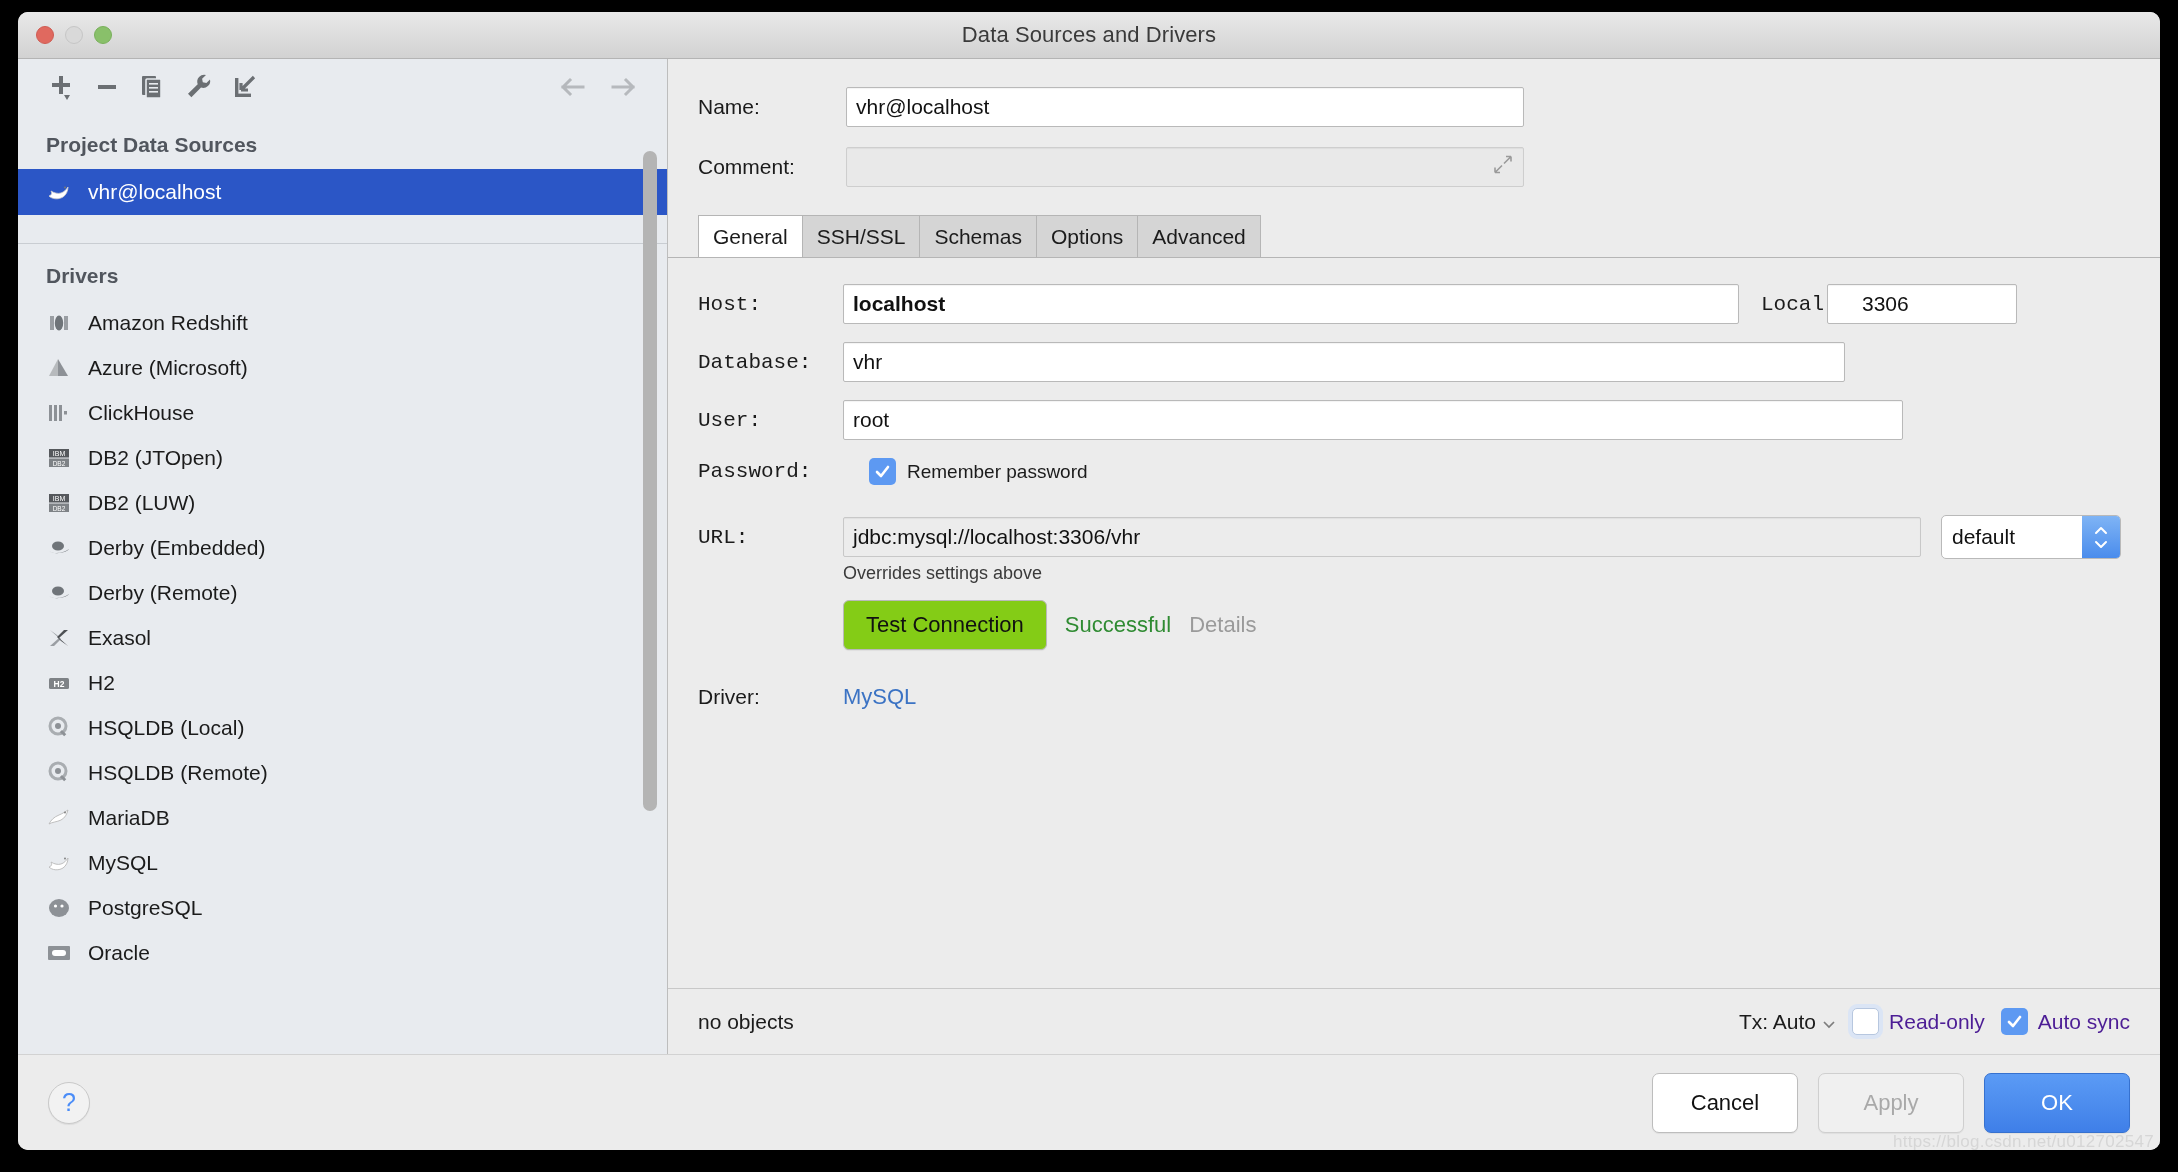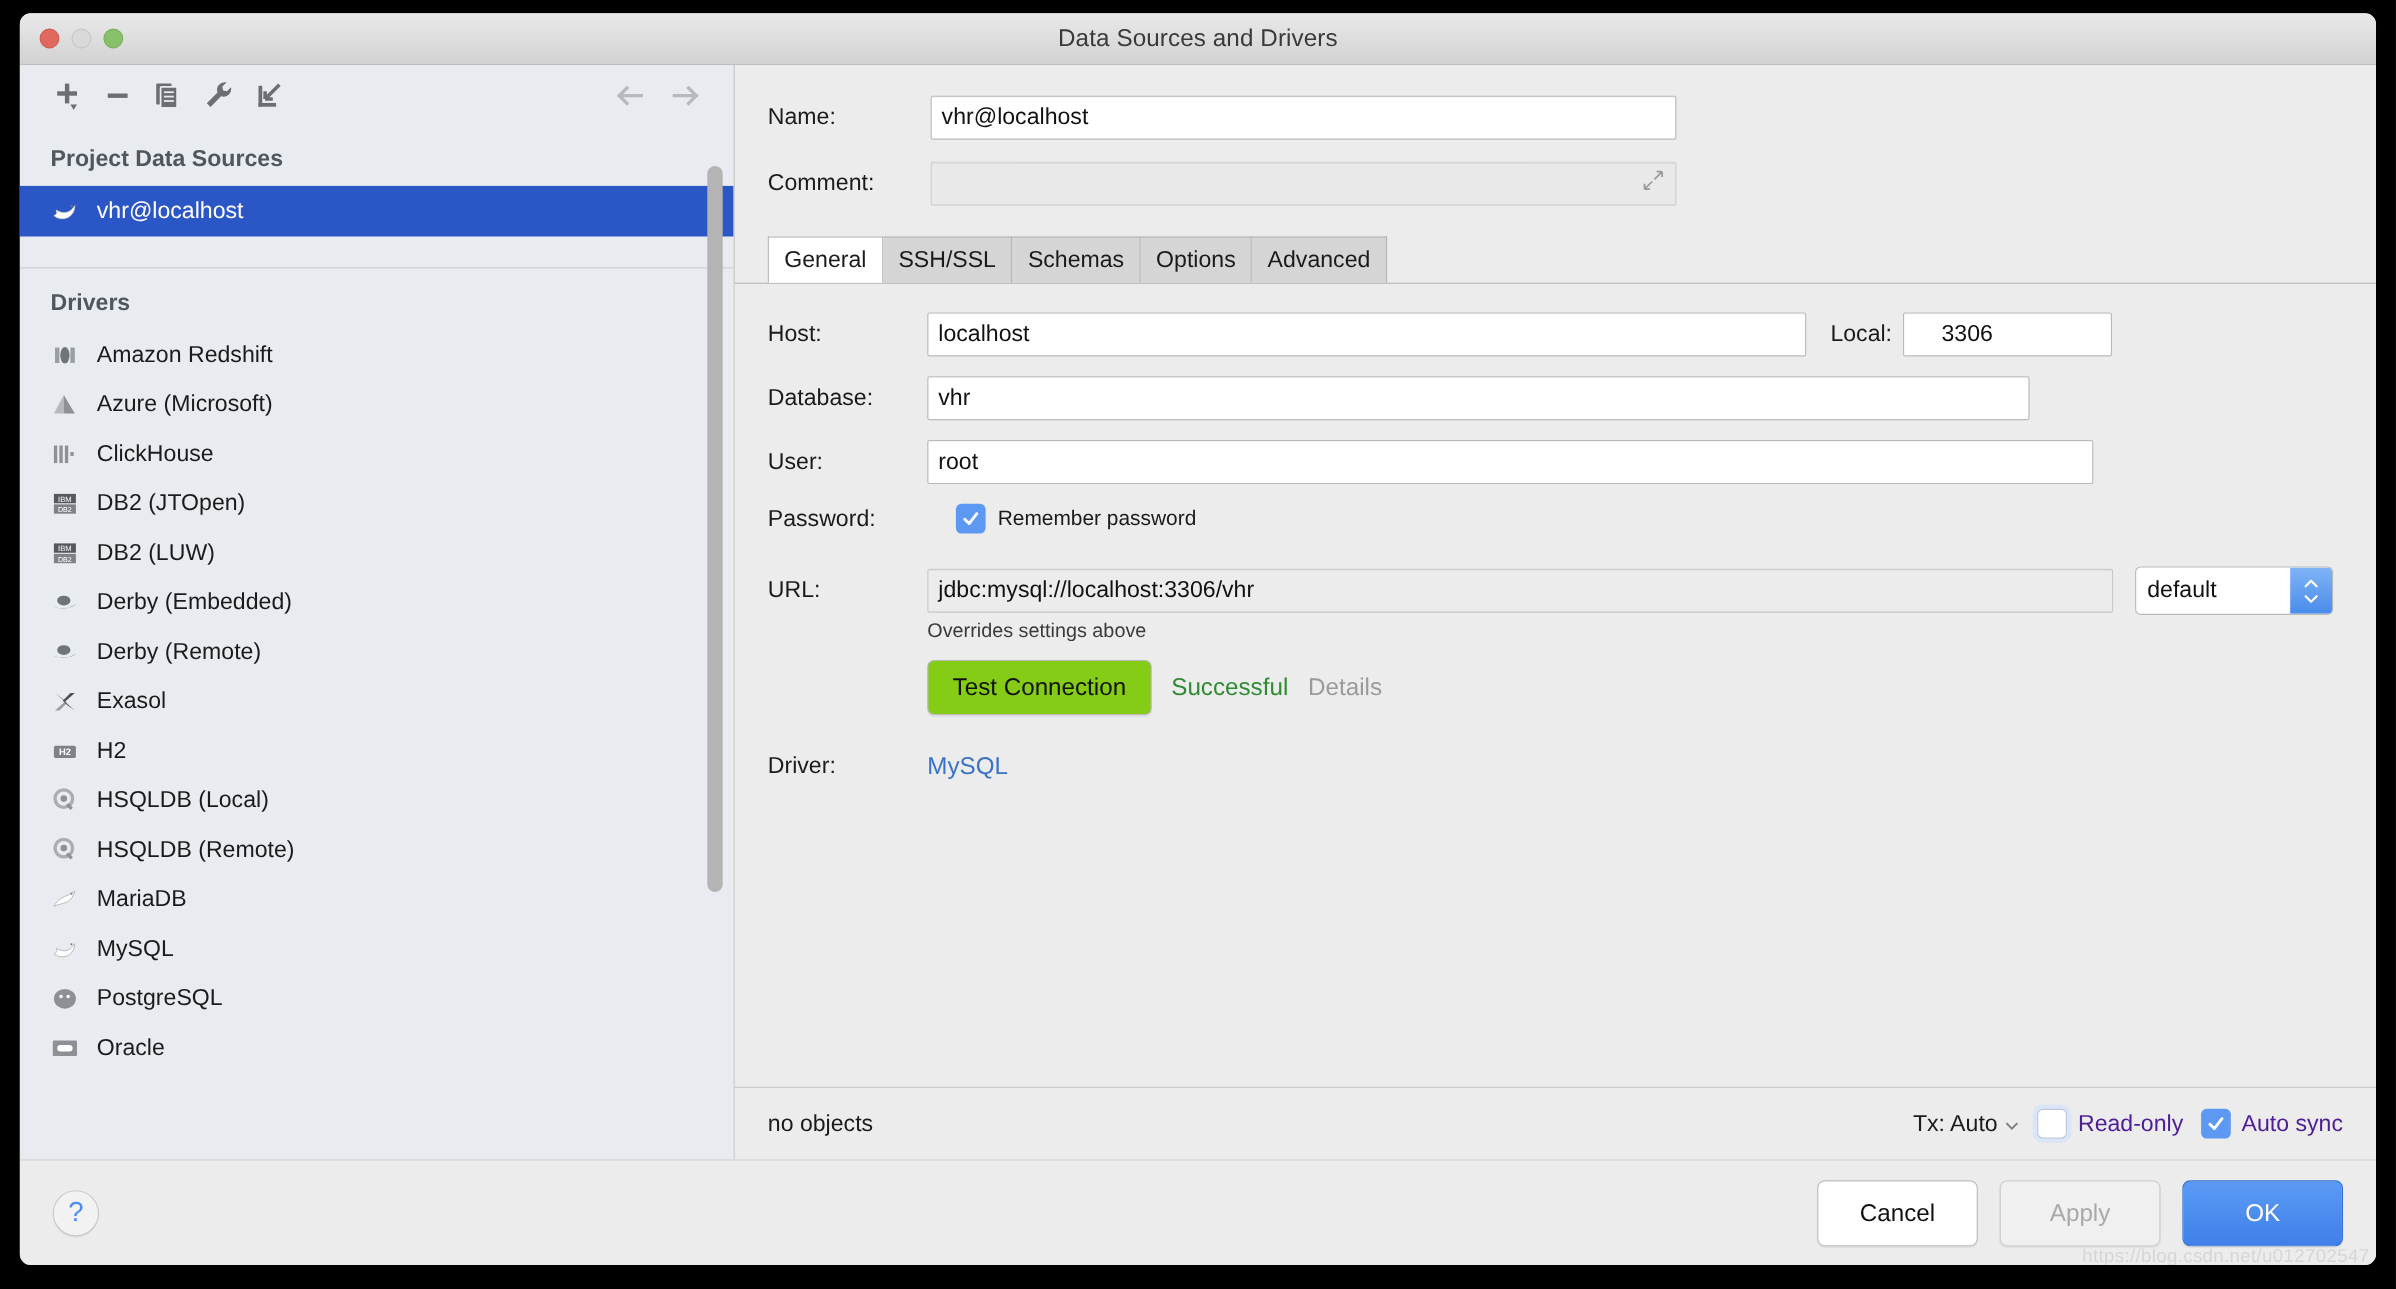--- a/index.html
+++ b/index.html
@@ -225,22 +225,22 @@
     display: flex;
     flex-direction: column;
     min-height: 0;
     position: relative;
   }
   #general-form {
     padding: 26px 30px 0 30px;
     flex: 1 1 auto;
   }
   .frow { display: flex; align-items: center; margin-bottom: 18px; }
-  .frow .lbl { width: 145px; }
-  #host-field { width: 799px; }
+  .frow .lbl { width: 145px; font-family: Liberation Mono, monospace; }
+  #host-field { width: 896px; font-weight: bold; }
   #port-label { margin-left: 22px; width: 66px; }
   #port-field { width: 190px; padding-left: 34px; }
   #database-field { width: 1002px; }
   #user-field { width: 1060px; }
   #password-field { width: 1060px; }
   #remember-wrap { margin-left: 26px; display: flex; align-items: center; gap: 11px; }
   .cb {
     width: 27px; height: 27px;
     border-radius: 5px;
     flex: 0 0 27px;

